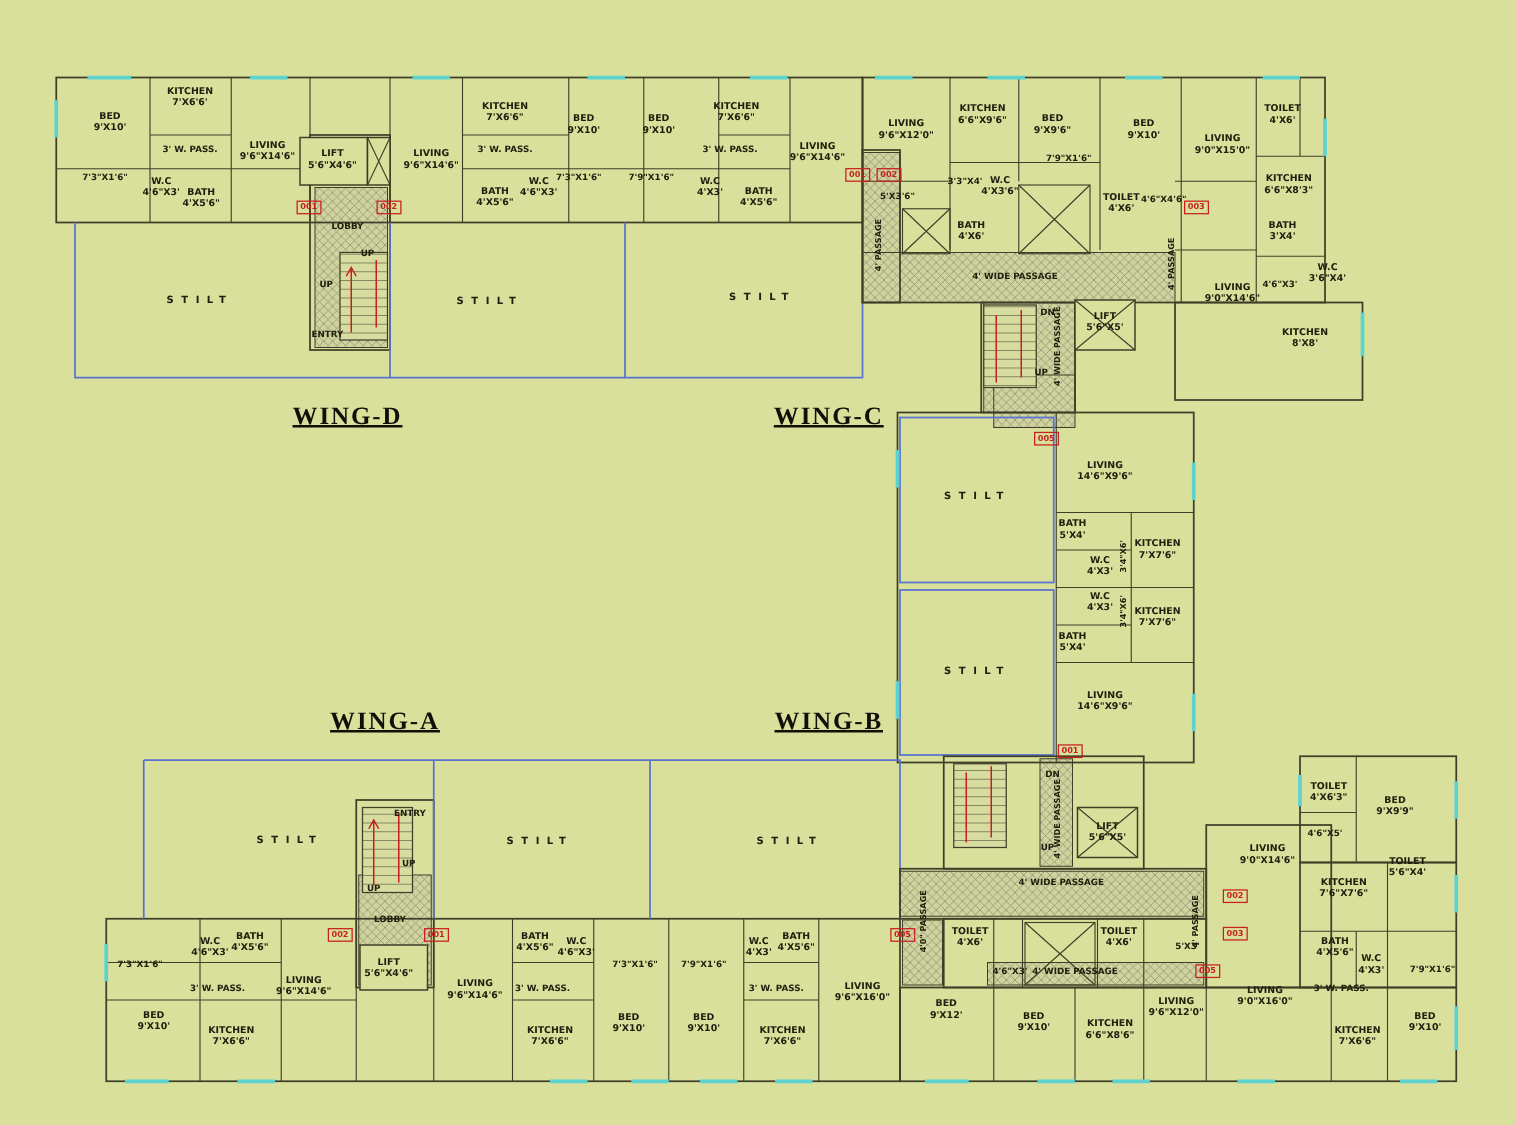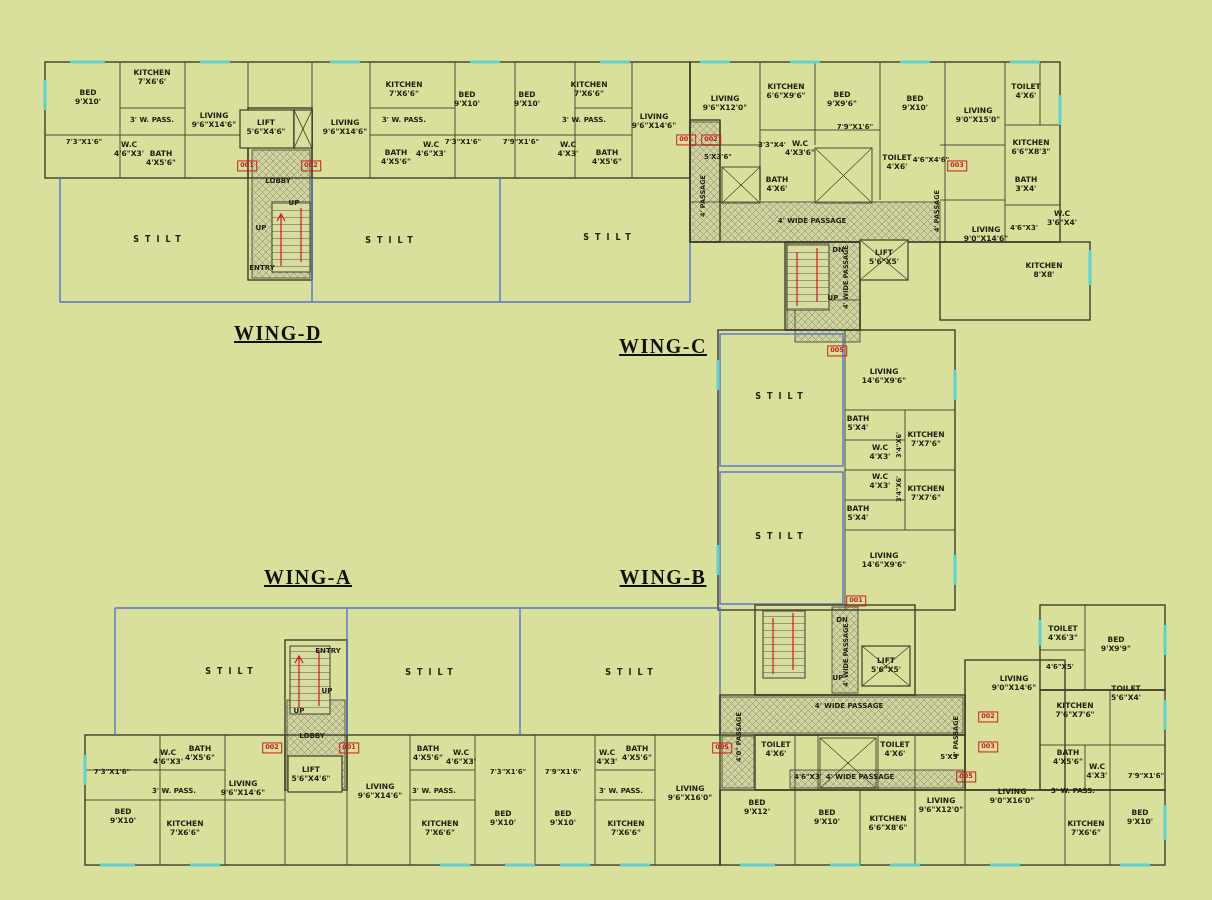--- a/index.html
+++ b/index.html
@@ -212,21 +212,21 @@
 3'6"X4'</div>
       <div class="lbl" style="left: 986px; top: 234px;">LIVING
 9'0"X14'6"</div>
       <div class="lbl" style="left: 1044px; top: 270px;">KITCHEN
 8'X8'</div>
       <div class="lbl" style="left: 884px; top: 257px;">LIFT
 5'6"X5'</div>
       <div class="lbl dim" style="left: 838px; top: 250px;">DN</div>
       <div class="lbl v" style="left: 847px; top: 277px;">4' WIDE PASSAGE</div>
       <div class="lbl dim" style="left: 833px; top: 298px;">UP</div>
-      <div class="lbl wing" style="left: 663px; top: 333px; margin-top: 13px;">WING-C</div>
+      <div class="lbl wing" style="left: 663px; top: 333px;">WING-C</div>
       <div class="lbl stilt" style="left: 782px; top: 397px;">STILT</div>
       <div class="lbl" style="left: 884px; top: 376px;">LIVING
 14'6"X9'6"</div>
       <div class="lbl red" style="left: 837px; top: 351px;">005</div>
       <div class="lbl" style="left: 858px; top: 423px;">BATH
 5'X4'</div>
       <div class="lbl" style="left: 880px; top: 452px;">W.C
 4'X3'</div>
       <div class="lbl" style="left: 926px; top: 439px;">KITCHEN
 7'X7'6"</div>

